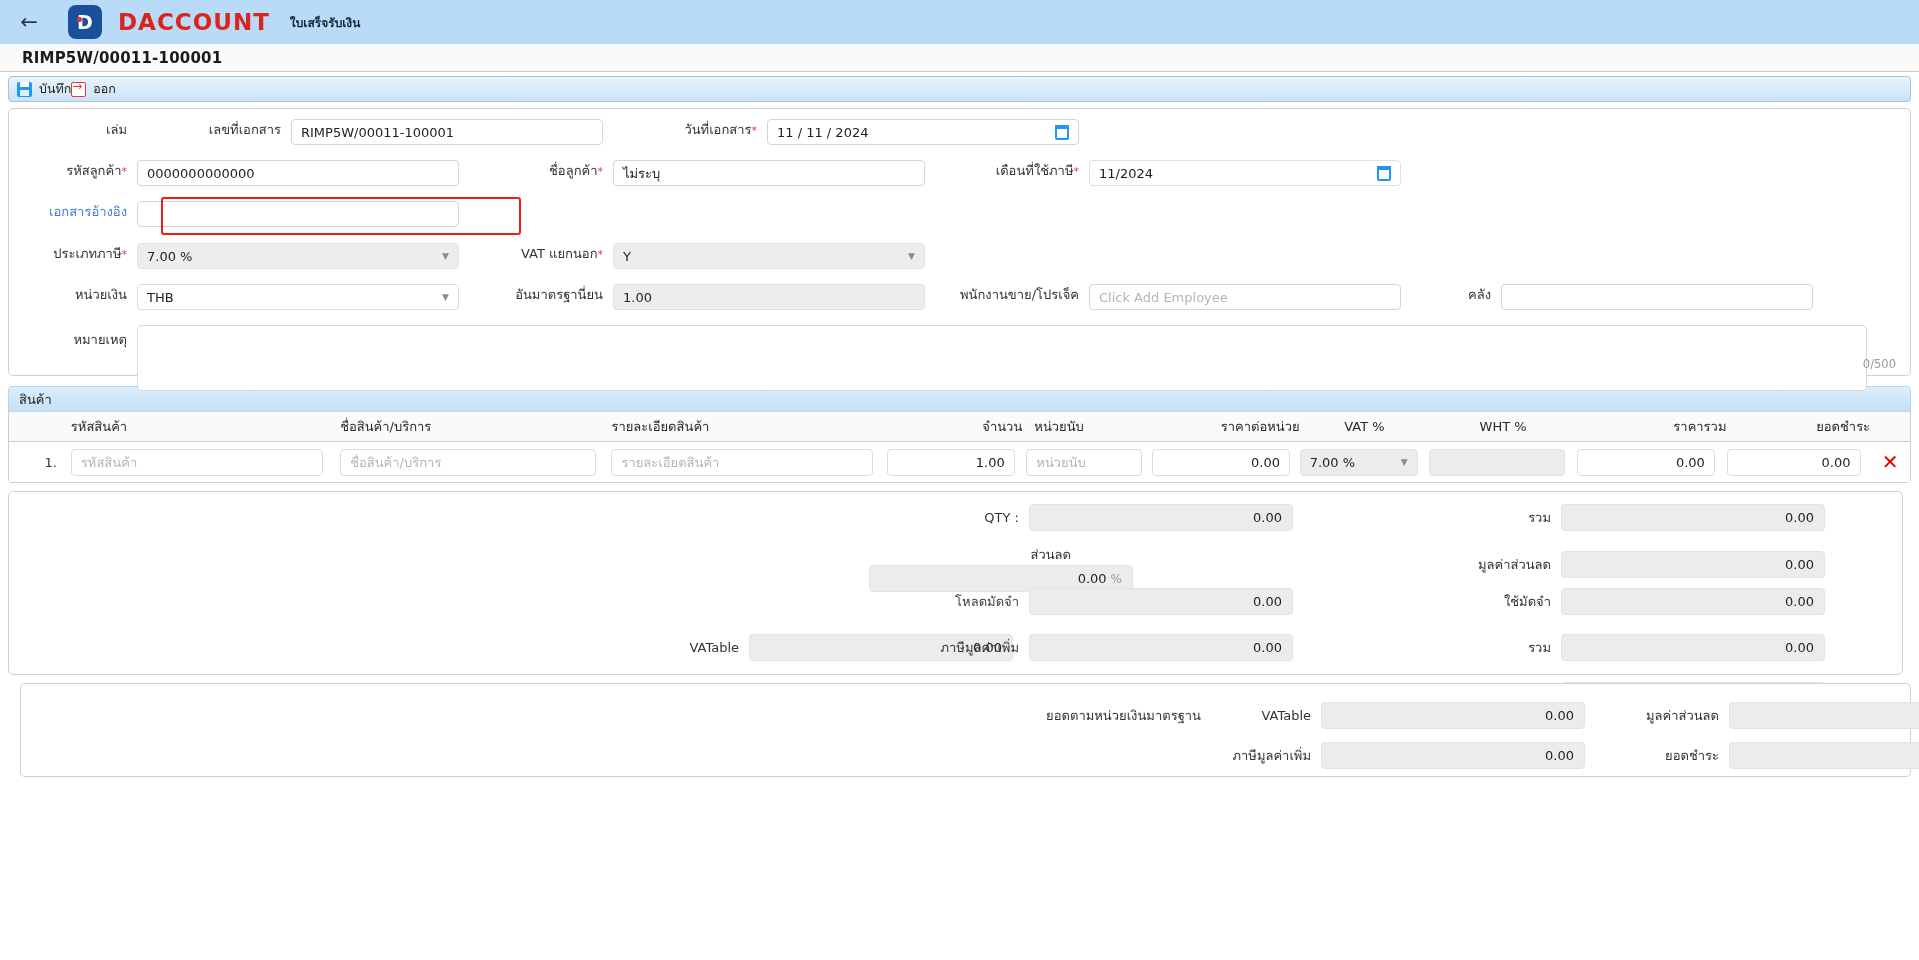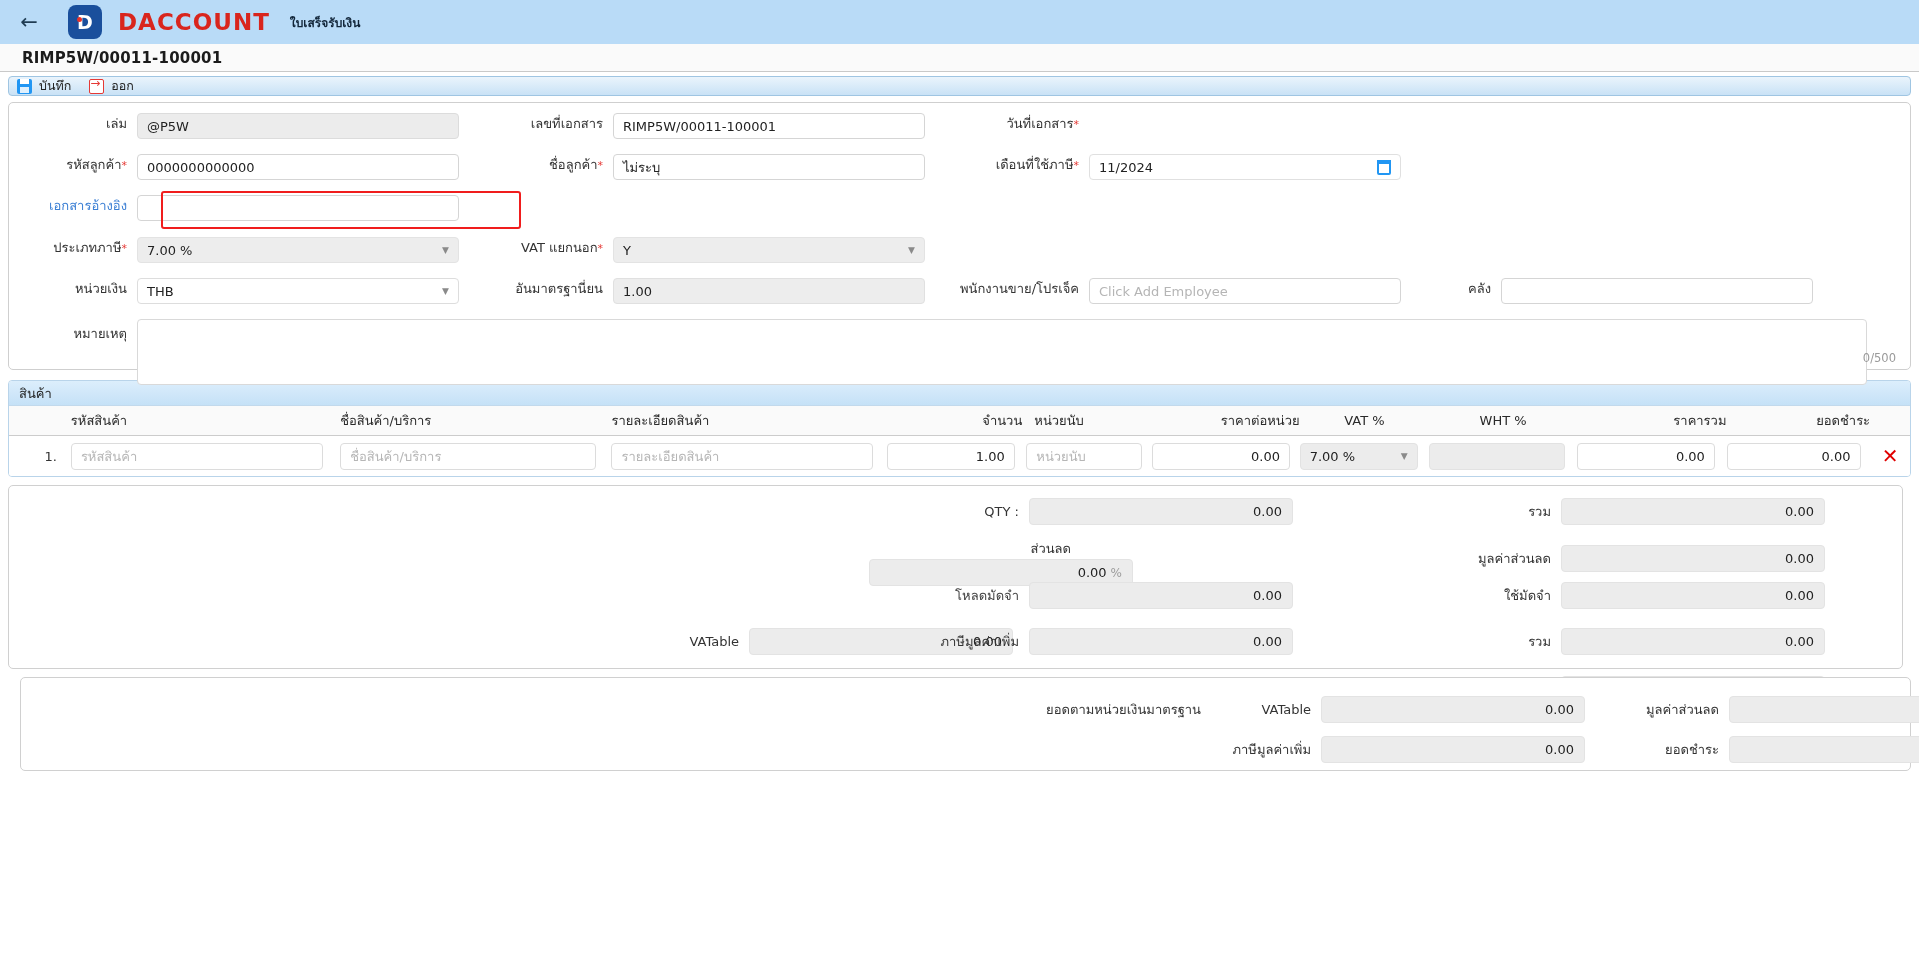--- a/index.html
+++ b/index.html
@@ -43,23 +43,23 @@
   
   .docnum-row {
     height: 28px; background: #fafafa; display: flex; align-items: center;
     padding-left: 22px; border-bottom: 1px solid #c9c9c9;
   }
   .docnum { font-size: 15px; font-weight: bold; color: #1b1b1b; letter-spacing: 0.2px; }
 
   
   .toolbar-wrap { padding: 4px 8px 0 8px; }
   .toolbar {
-    height: 20px; border: 1px solid #9fc5e2; border-radius: 4px;
+    height: 14px; border: 1px solid #9fc5e2; border-radius: 4px;
     background: linear-gradient(#eaf4fc, #c9e2f6);
-    display: flex; align-items: center; gap: 18px; padding: 0 8px;
+    display: flex; align-items: center; padding: 12px 8px;
   }
   .tb-btn { display: flex; align-items: center; gap: 7px; cursor: pointer; }
   .tb-btn .lbl { font-size: 12.5px; color: #222; }
   .ic-save {
     width: 15px; height: 15px; background: #2196f3; border-radius: 2px; position: relative;
   }
   .ic-save::before {
     content: ""; position: absolute; left: 3px; top: 0px; width: 9px; height: 5px; background: #fff;
   }
   .ic-save::after {
@@ -184,25 +184,28 @@
         <span class="lbl">ออก</span>
       </div>
     </div>
   </div>
 
   <div class="panel" style="height:268px;">
     <div class="form-grid">
 
       <div class="frow" style="height:41px;">
         <div class="lbl-r" style="width:128px;">เล่ม</div>
-        <div class="fld ro" style="width:322px;">@P5W</div>
         <div class="lbl-r" style="width:130px;margin-left:24px;">เลขที่เอกสาร</div>
         <div class="fld" style="width:312px;">RIMP5W/00011-100001</div>
         <div class="lbl-r" style="width:146px;margin-left:18px;">
           <span>วันที่เอกสาร</span><span class="req">*</span>
+        </div>
+        <div class="fld date" style="width:312px;">
+          <span>11 / 11 / 2024</span>
+          <span class="cal-ic"></span>
         </div>
       </div>
 
       <div class="frow" style="height:41px;">
         <div class="lbl-r" style="width:128px;">
           <span>รหัสลูกค้า</span><span class="req">*</span>
         </div>
         <div class="fld" style="width:322px;">0000000000000</div>
         <div class="lbl-r" style="width:130px;margin-left:24px;">
           <span>ชื่อลูกค้า</span><span class="req">*</span>

